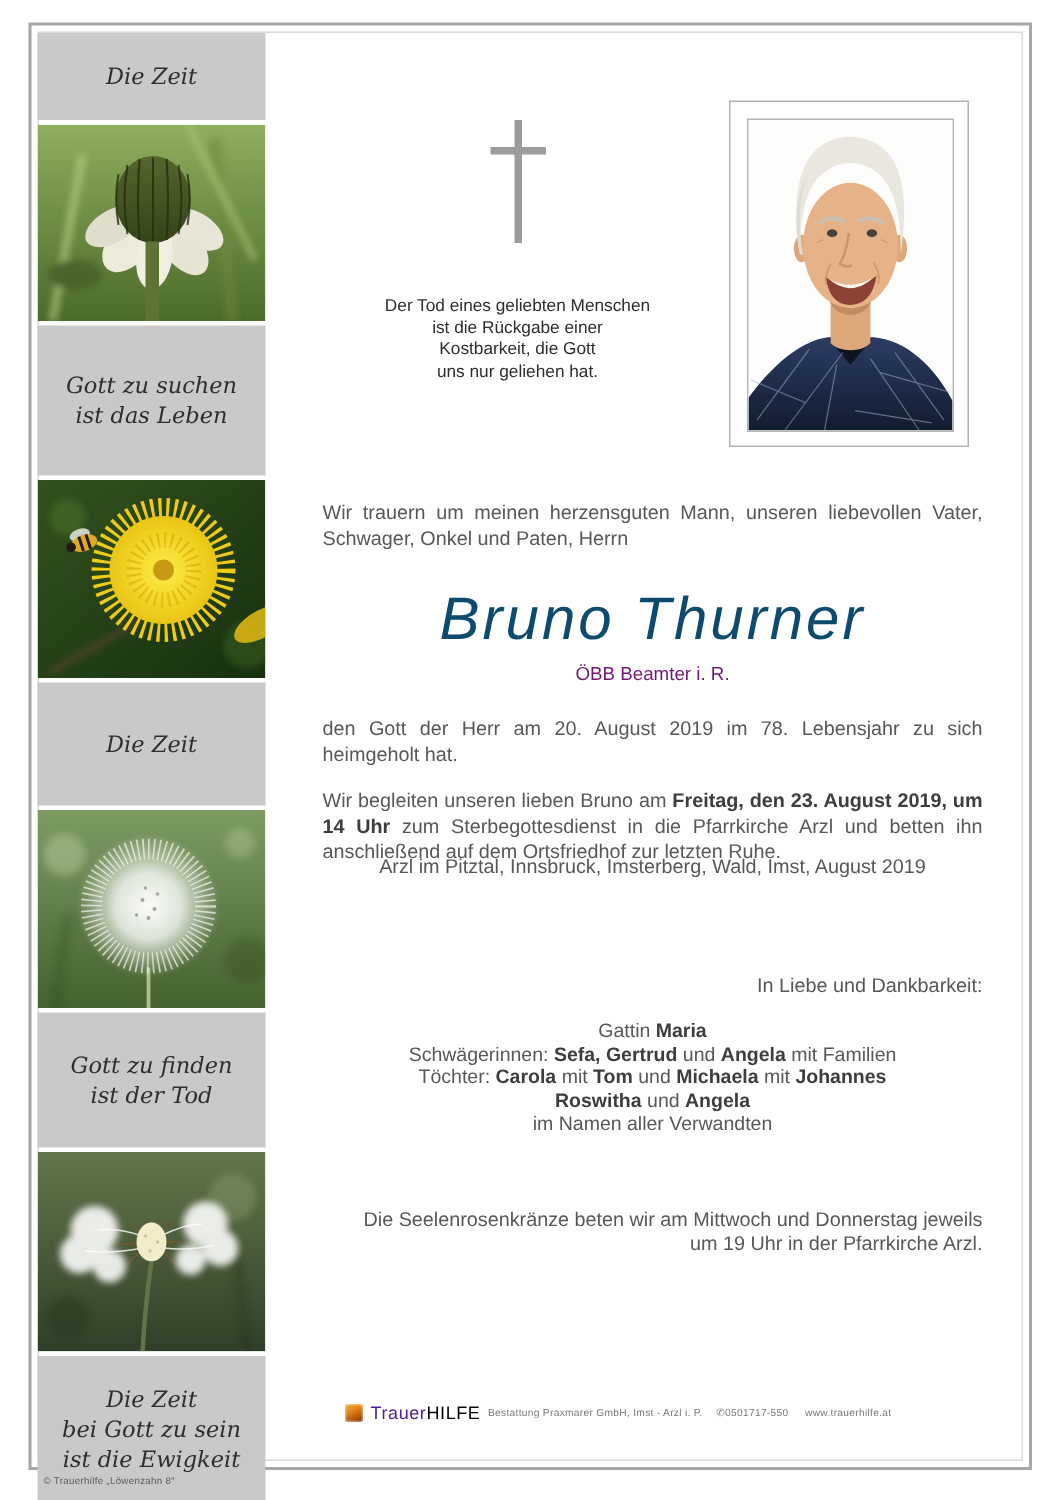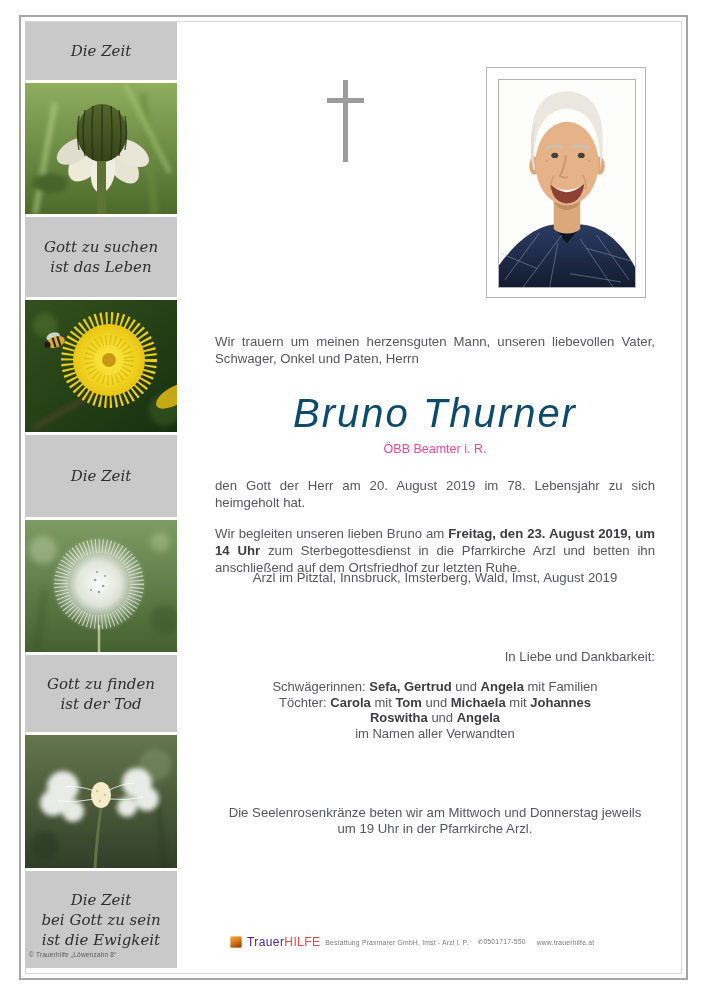--- a/index.html
+++ b/index.html
@@ -12,21 +12,21 @@
 
   
   .sidebar{position:absolute;left:4px;top:5px;width:152px;display:flex;flex-direction:column;gap:3px;z-index:2;}
   .sb-text{background:#c9c9c9;display:flex;flex-direction:column;align-items:center;justify-content:center;
            font-family:"DejaVu Serif","Liberation Serif",serif;font-style:italic;font-size:15px;
            line-height:20px;color:#2e2e2e;}
   .sb-photo{overflow:hidden;line-height:0;}
   .sb-photo svg{display:block;}
   .sb-copyright{position:absolute;left:4px;bottom:3px;font-size:6.5px;font-style:normal;
                 font-family:"Liberation Sans",sans-serif;color:#5a5a5a;letter-spacing:.2px;}
-  .h58{height:58px}.h80{height:80px}.h82{height:82px}.h79{height:77px}.h97{height:97px;position:relative;}
+  .h58{height:58px}.h80{height:100px}.h82{height:82px}.h79{height:90px}.h97{height:97px;position:relative;}
   .ph1{height:131px}.ph2{height:132px}.ph3{height:132px}.ph4{height:133px}
 
   
   .content{position:absolute;left:156px;top:0;width:509px;height:100%;}
 
   .cross{position:absolute;left:38px;top:63px;width:260px;height:90px;}
   .cross-v{position:absolute;left:128px;top:0;width:5px;height:82px;background:#9c9c9c;}
   .cross-h{position:absolute;left:112px;top:18px;width:37px;height:5px;background:#9c9c9c;}
 
   .quote{position:absolute;left:38px;top:180px;width:260px;text-align:center;
@@ -35,37 +35,37 @@
   .portrait{position:absolute;left:309px;top:50px;width:160px;height:231px;border:1px solid #b3b3b3;
             background:#ffffff;padding:11px;box-sizing:border-box;}
   .portrait-inner{width:100%;height:100%;border:1px solid #b3b3b3;overflow:hidden;line-height:0;background:#fdfdfc;}
   .portrait-inner svg{width:100%;height:100%;}
 
   .body-text{color:#56575b;font-size:13.2px;line-height:17px;}
   .intro{position:absolute;left:38px;top:316px;width:440px;text-align:justify;}
   .name{position:absolute;left:38px;top:374px;width:440px;margin:0;text-align:center;
         font-style:italic;font-weight:400;font-size:40px;letter-spacing:2px;color:#0c4a6e;}
   .subtitle{position:absolute;left:38px;top:425px;width:440px;text-align:center;
-            font-size:12.5px;color:#ec4899;}
+            font-size:12.5px;color:#701a75;}
   .death{position:absolute;left:38px;top:460px;width:440px;text-align:justify;}
   .funeral{position:absolute;left:38px;top:508px;width:440px;text-align:justify;}
   .places{position:absolute;left:38px;top:552px;width:440px;text-align:center;}
   .gratitude{position:absolute;left:38px;top:631px;width:440px;text-align:right;}
   .family{position:absolute;left:38px;top:662px;width:440px;text-align:center;line-height:15.6px;font-size:13px;}
-  .rosary{position:absolute;left:38px;top:788px;width:440px;text-align:center;line-height:16px;}
+  .rosary{position:absolute;left:38px;top:788px;width:440px;text-align:right;line-height:16px;}
   b,.bld{font-weight:bold;color:#3d3d40;}
 
   
   .footer{position:absolute;left:53px;top:918px;display:flex;align-items:center;gap:5px;}
   .logo-box{display:inline-block;width:12px;height:12px;border-radius:2px;
             background:linear-gradient(155deg,#f6b13b 0%,#e07b18 45%,#7e3106 100%);
             box-shadow:inset 0 0 0 1px rgba(255,255,255,.35);}
   .brand{font-size:12px;letter-spacing:.4px;}
   .brand-gray{color:#4c1d95;}
-  .brand-orange{color:#ef4444;}
+  .brand-orange{color:#000000;}
   .f-small{font-size:6.8px;color:#787878;letter-spacing:.2px;}
   .f-phone{margin-left:4px;}
   .f-web{margin-left:6px;}
 </style>
 </head>
 <body>
 
 <div class="page">
   <div class="card">
 
@@ -265,20 +265,26 @@
       </div>
     </div>
 
     <div class="content">
 
       <div class="cross">
         <div class="cross-h"></div>
         <div class="cross-v"></div>
       </div>
 
+      <div class="quote">
+        <div>Der Tod eines geliebten Menschen</div>
+        <div>ist die Rückgabe einer</div>
+        <div>Kostbarkeit, die Gott</div>
+        <div>uns nur geliehen hat.</div>
+      </div>
 
       <div class="portrait">
         <div class="portrait-inner">
           <svg viewBox="0 0 134 203" preserveAspectRatio="xMidYMid slice">
             <defs>
               <linearGradient id="shirtG" x1="0" y1="0" x2="0" y2="1">
                 <stop offset="0" stop-color="#2c3c63"></stop>
                   <stop offset="1" stop-color="#121c30"></stop>
               </linearGradient>
             </defs>
@@ -324,20 +330,21 @@
 
       <div class="death body-text">den Gott der Herr am 20. August 2019 im 78. Lebensjahr zu sich heimgeholt hat.</div>
 
       <div class="funeral body-text"><span>Wir begleiten unseren lieben Bruno am </span><b>Freitag, den 23. August 2019, um 14 Uhr</b><span> zum Sterbegottesdienst in die Pfarrkirche Arzl und betten ihn anschließend auf dem Ortsfriedhof zur letzten Ruhe.</span></div>
 
       <div class="places body-text">Arzl im Pitztal, Innsbruck, Imsterberg, Wald, Imst, August 2019</div>
 
       <div class="gratitude body-text">In Liebe und Dankbarkeit:</div>
 
       <div class="family body-text">
+        <div><span>Gattin </span><b>Maria</b></div>
         <div><span>Schwägerinnen: </span><b>Sefa, Gertrud</b><span> und </span><b>Angela</b><span> mit Familien</span></div>
         <div><span>Töchter: </span><b>Carola</b><span> mit </span><b>Tom</b><span> und </span><b>Michaela</b><span> mit </span><b>Johannes</b></div>
         <div><b>Roswitha</b><span> und </span><b>Angela</b></div>
         <div>im Namen aller Verwandten</div>
       </div>
 
       <div class="rosary body-text">
         <div>Die Seelenrosenkränze beten wir am Mittwoch und Donnerstag jeweils</div>
         <div>um 19 Uhr in der Pfarrkirche Arzl.</div>
       </div>

